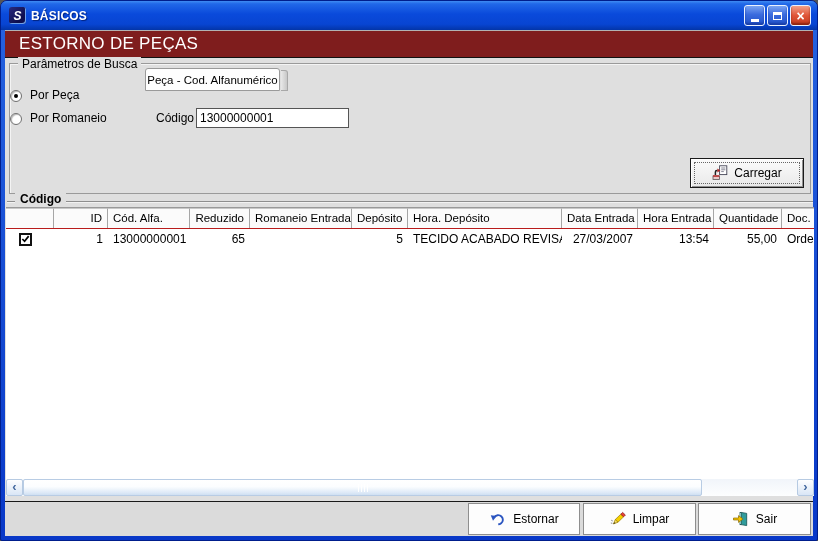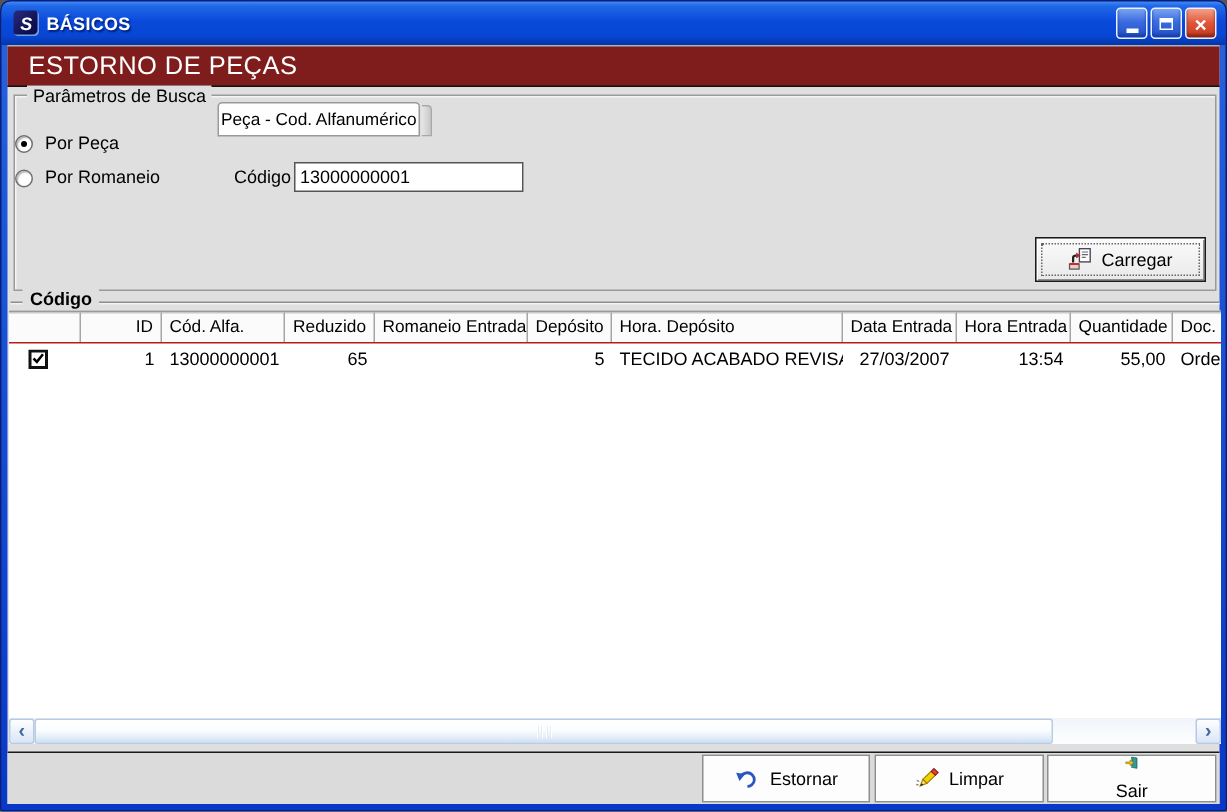--- a/index.html
+++ b/index.html
@@ -141,21 +141,21 @@
   .footer {
     position:absolute; left:0; right:0; bottom:0; top:471px;
     background:#DBDBDB; border-top:1px solid #1A1A1A;
   }
   .fbtn {
     position:absolute; top:1px; bottom:1px; background:#FDFDFD; border:1px solid #8E8E8E;
     display:flex; align-items:center; justify-content:center; gap:7px; font-size:12px; cursor:default;
   }
   .fbtn-estornar { left:463px; width:112px; }
   .fbtn-limpar   { left:578px; width:113px; }
-  .fbtn-sair     { left:693px; width:113px;flex-direction:column; }
+  .fbtn-sair     { left:693px; width:113px; }
 </style>
 </head>
 <body>
 
 <div class="win">
 
   <div class="titlebar">
     <div class="app-icon">S</div>
     <span class="win-title">BÁSICOS</span>
     <div class="winbtns">

